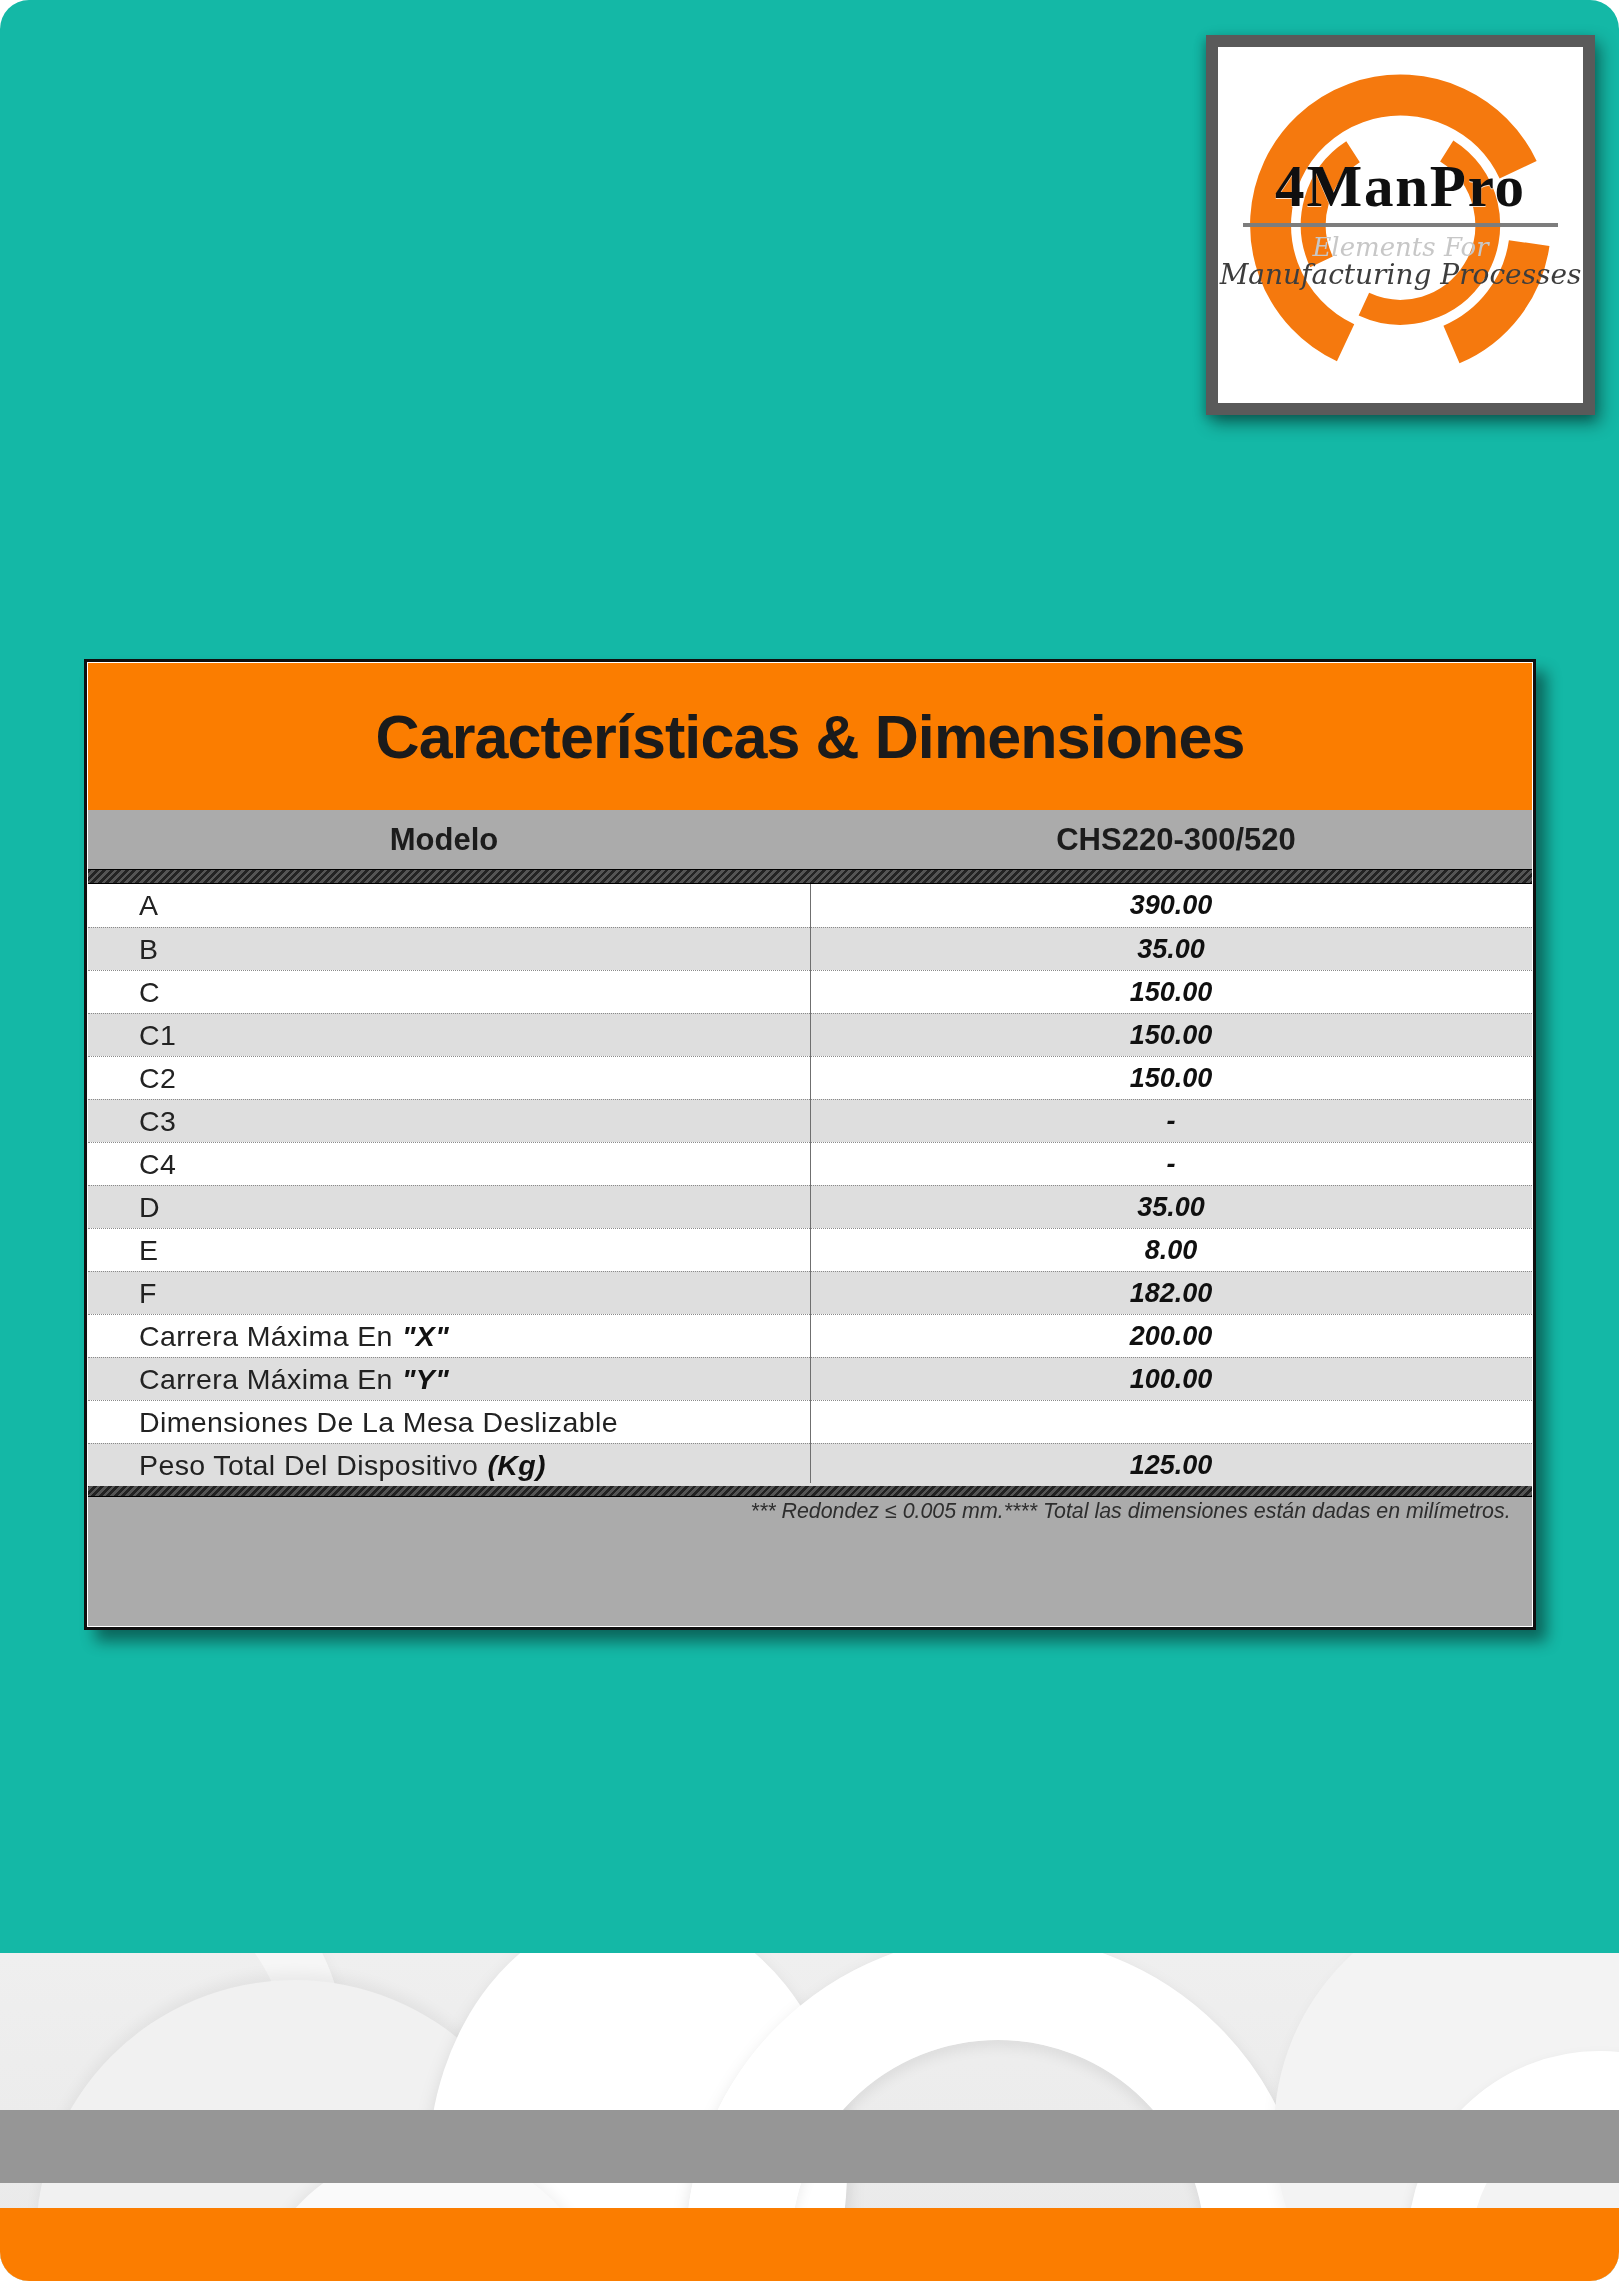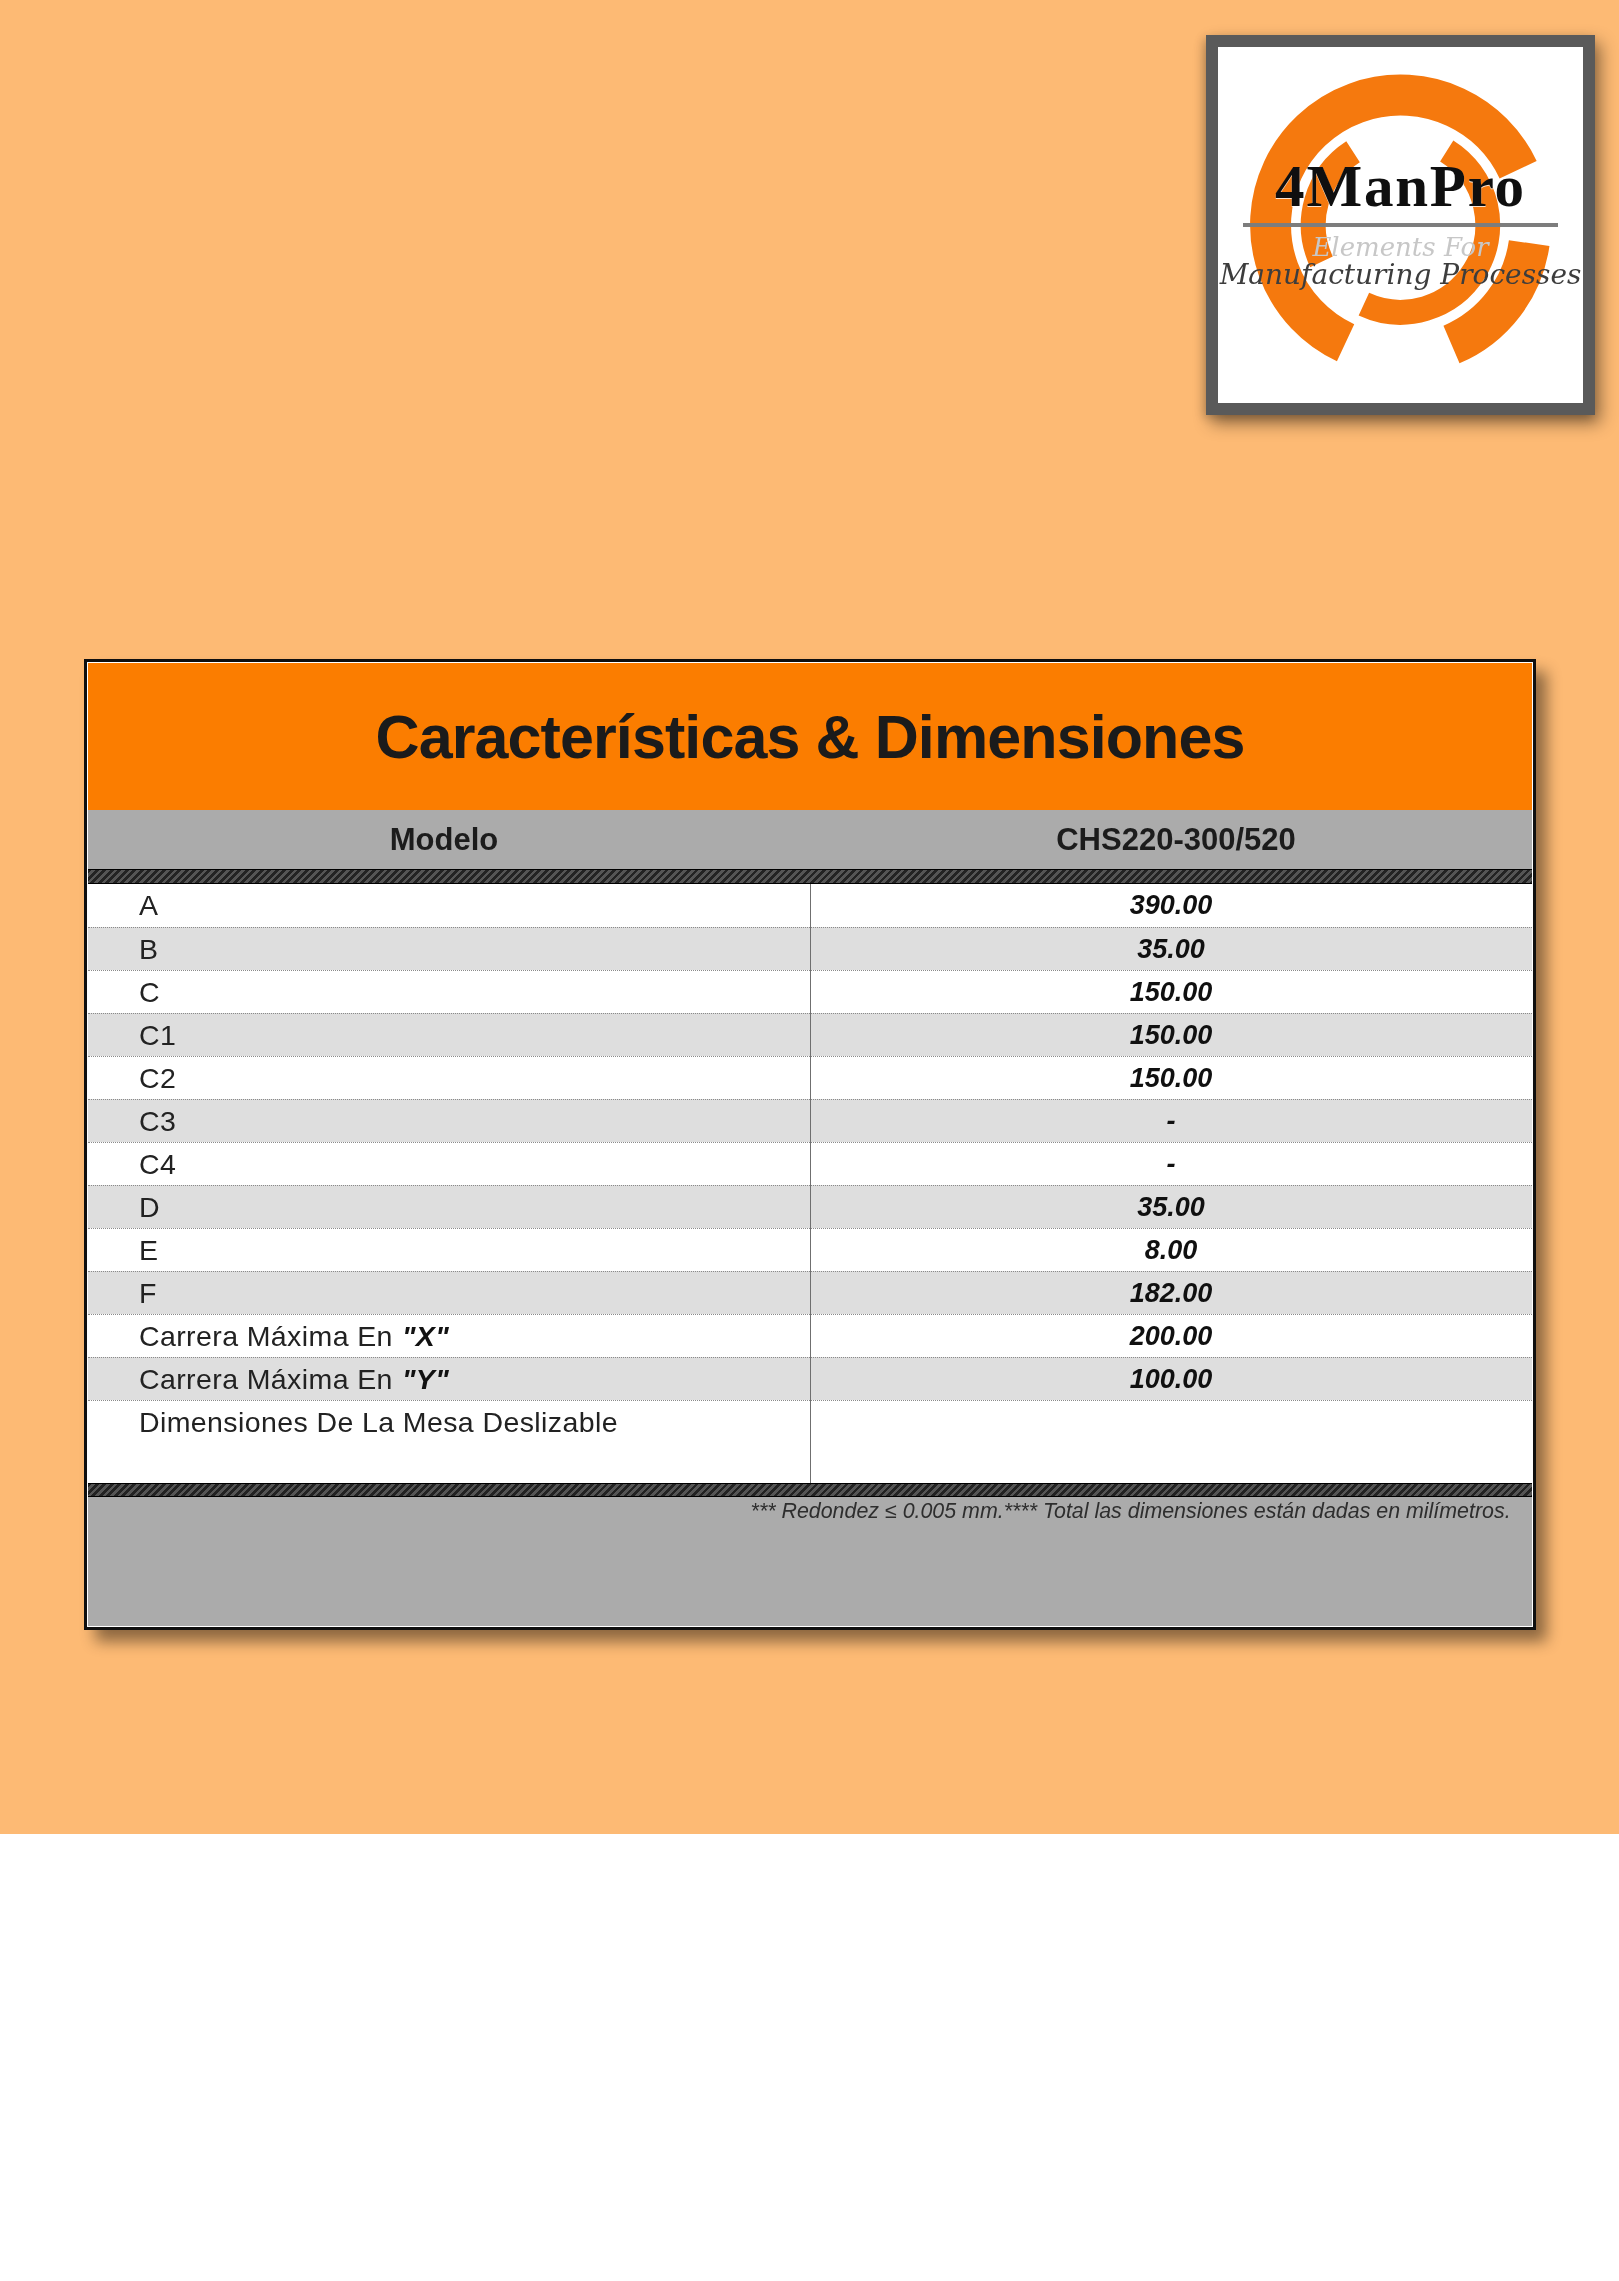--- a/index.html
+++ b/index.html
@@ -1,20 +1,20 @@
 <!DOCTYPE html>
 <html style="--accent: #FB7D00; --hdrgray: #ABABAB; --rowgray: #DEDEDE; --bargray: #969696;font-size:14.3px"><head>
 <meta charset="utf-8">
 <style>
   * { margin:0; padding:0; box-sizing:border-box; }
   html,body { background:#ffffff; }
   body { font-family:"Liberation Sans", sans-serif; }
   .page {
-    position:relative; width:1619px; height:1834px;
-    background:#fdba74; overflow:hidden;
+    position:relative; width:1619px; height:2281px;
+    background:#14b8a6; overflow:hidden;border-radius:29px;
   }
 
   
   .logo-card {
     position:absolute; left:1206px; top:35px; width:389px; height:380px;
     background:#ffffff; border:12.5px solid #5a5a5a;
     box-shadow: 5.3px 8px 16px rgba(0,0,0,.45), -2.7px 2.7px 9px rgba(0,0,0,.18);
   }
   .logo-art { position:absolute; inset:0; width:100%; height:100%; }
   .logo-text {
@@ -262,20 +262,29 @@
           <div class="cell-value">
             <span class="val">100.00</span>
           </div>
         </div>
           <div class="row">
           <div class="cell-label">
             <span class="lbl">Dimensiones De La Mesa Deslizable</span>
 
           </div>
         </div>
+          <div class="row shade">
+          <div class="cell-label">
+            <span class="lbl">Peso Total Del Dispositivo</span>
+            <span class="em">(Kg)</span>
+          </div>
+          <div class="cell-value">
+            <span class="val">125.00</span>
+          </div>
+        </div>
         </div>
 
       <div class="t-hatch second"></div>
 
       <div class="t-footer">
         <div class="note">*** Redondez ≤ 0.005 mm.</div>
         <div class="note">**** Total las dimensiones están dadas en milímetros.</div>
       </div>
 
     </div>

